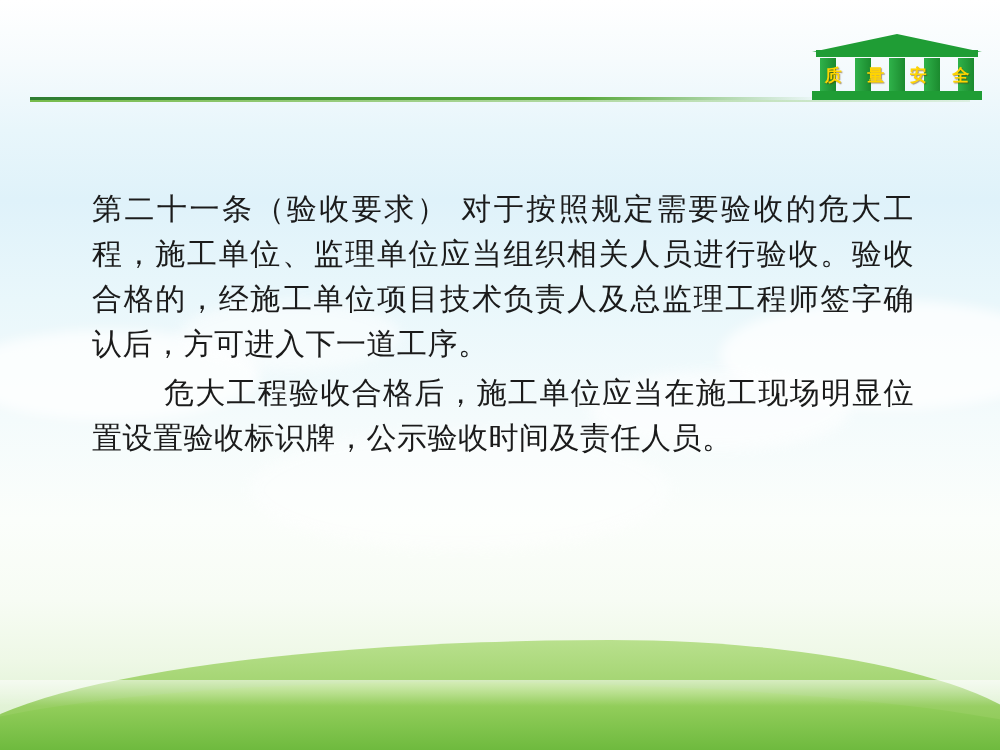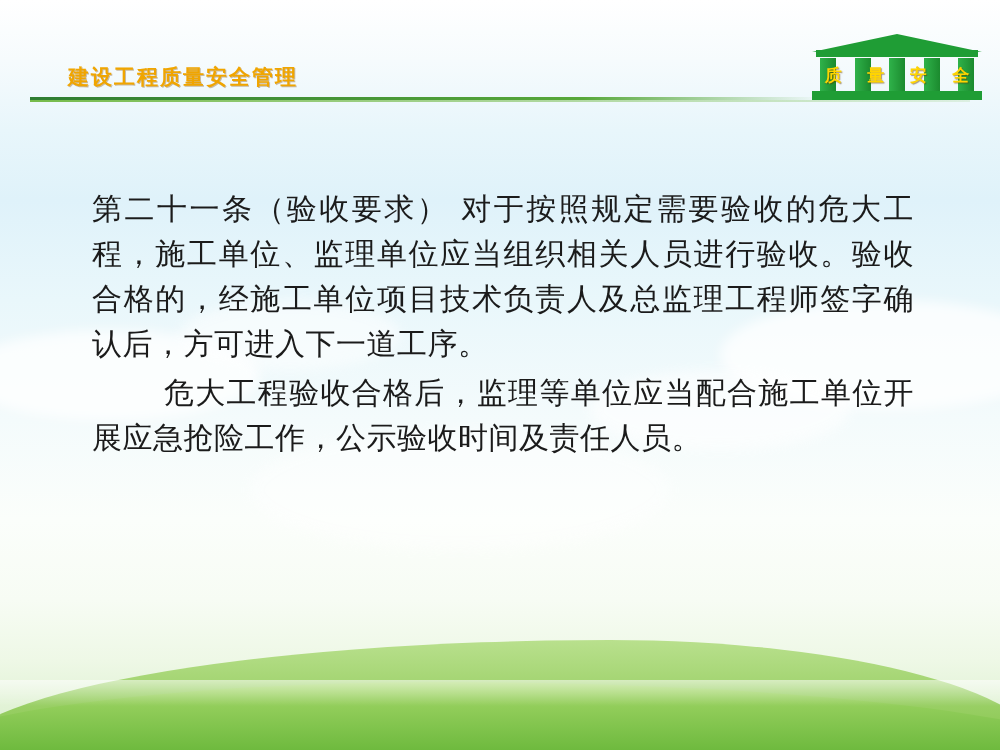--- a/index.html
+++ b/index.html
@@ -195,21 +195,20 @@
 
 <div id="slide">
 
   <div class="cloud c1"></div>
   <div class="cloud c2"></div>
   <div class="cloud c3"></div>
   <div class="cloud c4"></div>
   <div class="cloud c5"></div>
 
   <div class="header-bar">
-    <div class="header-title">建设工程质量安全管理</div>
     <div class="header-rule"></div>
     <div class="header-rule2"></div>
 
     <div class="logo">
       <div class="logo-roof"></div>
       <div class="logo-arch"></div>
       <div class="logo-cols">
         <span></span>
           <span></span>
           <span></span>
@@ -221,19 +220,19 @@
         <span>质</span>
         <span>量</span>
         <span>安</span>
         <span>全</span>
       </div>
     </div>
   </div>
 
   <div class="content">
     <p class="para">第二十一条（验收要求） 对于按照规定需要验收的危大工程，施工单位、监理单位应当组织相关人员进行验收。验收合格的，经施工单位项目技术负责人及总监理工程师签字确认后，方可进入下一道工序。</p>
-    <p class="para indent">危大工程验收合格后，监理等单位应当配合施工单位开展应急抢险工作，公示验收时间及责任人员。</p>
+    <p class="para indent">危大工程验收合格后，施工单位应当在施工现场明显位置设置验收标识牌，公示验收时间及责任人员。</p>
   </div>
 
   <div class="hill hill-back"></div>
   <div class="hill hill-front"></div>
   <div class="hill-shine"></div>
 </div>
 
 </body></html>

